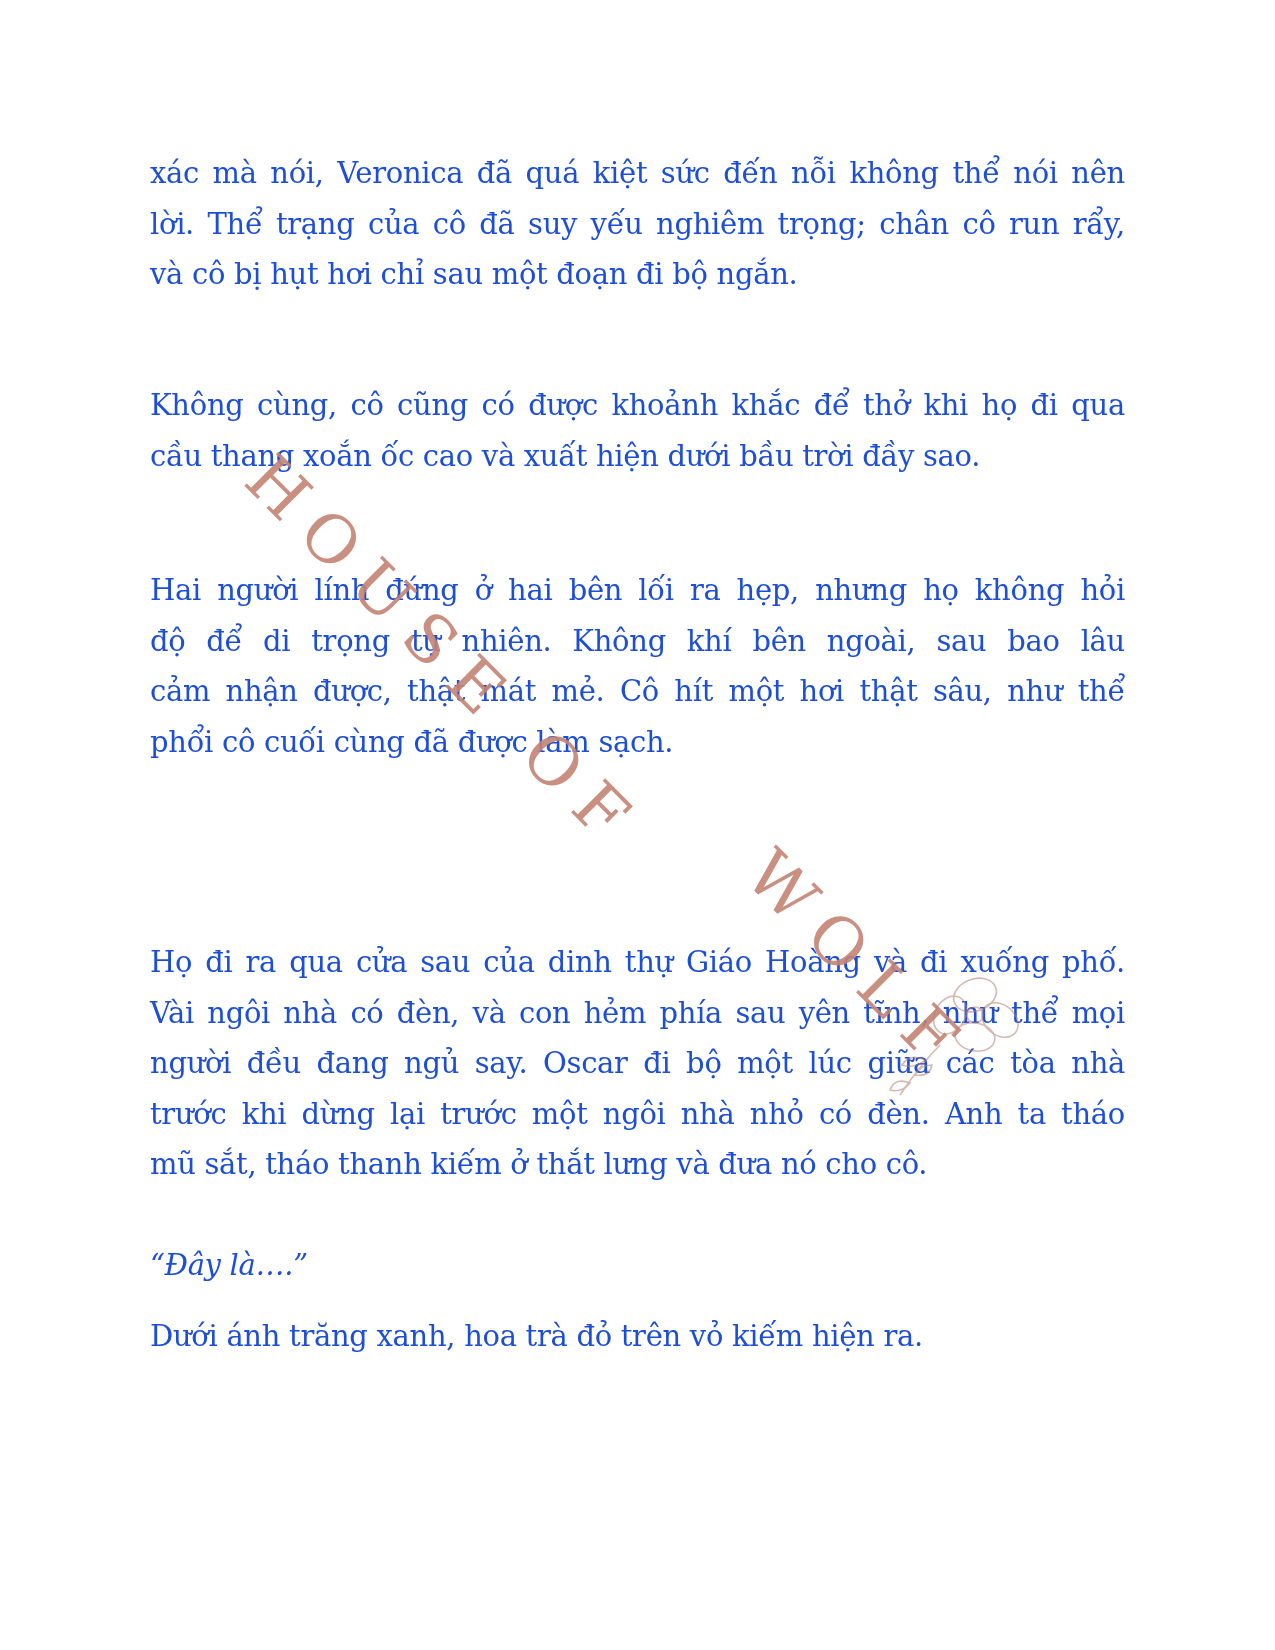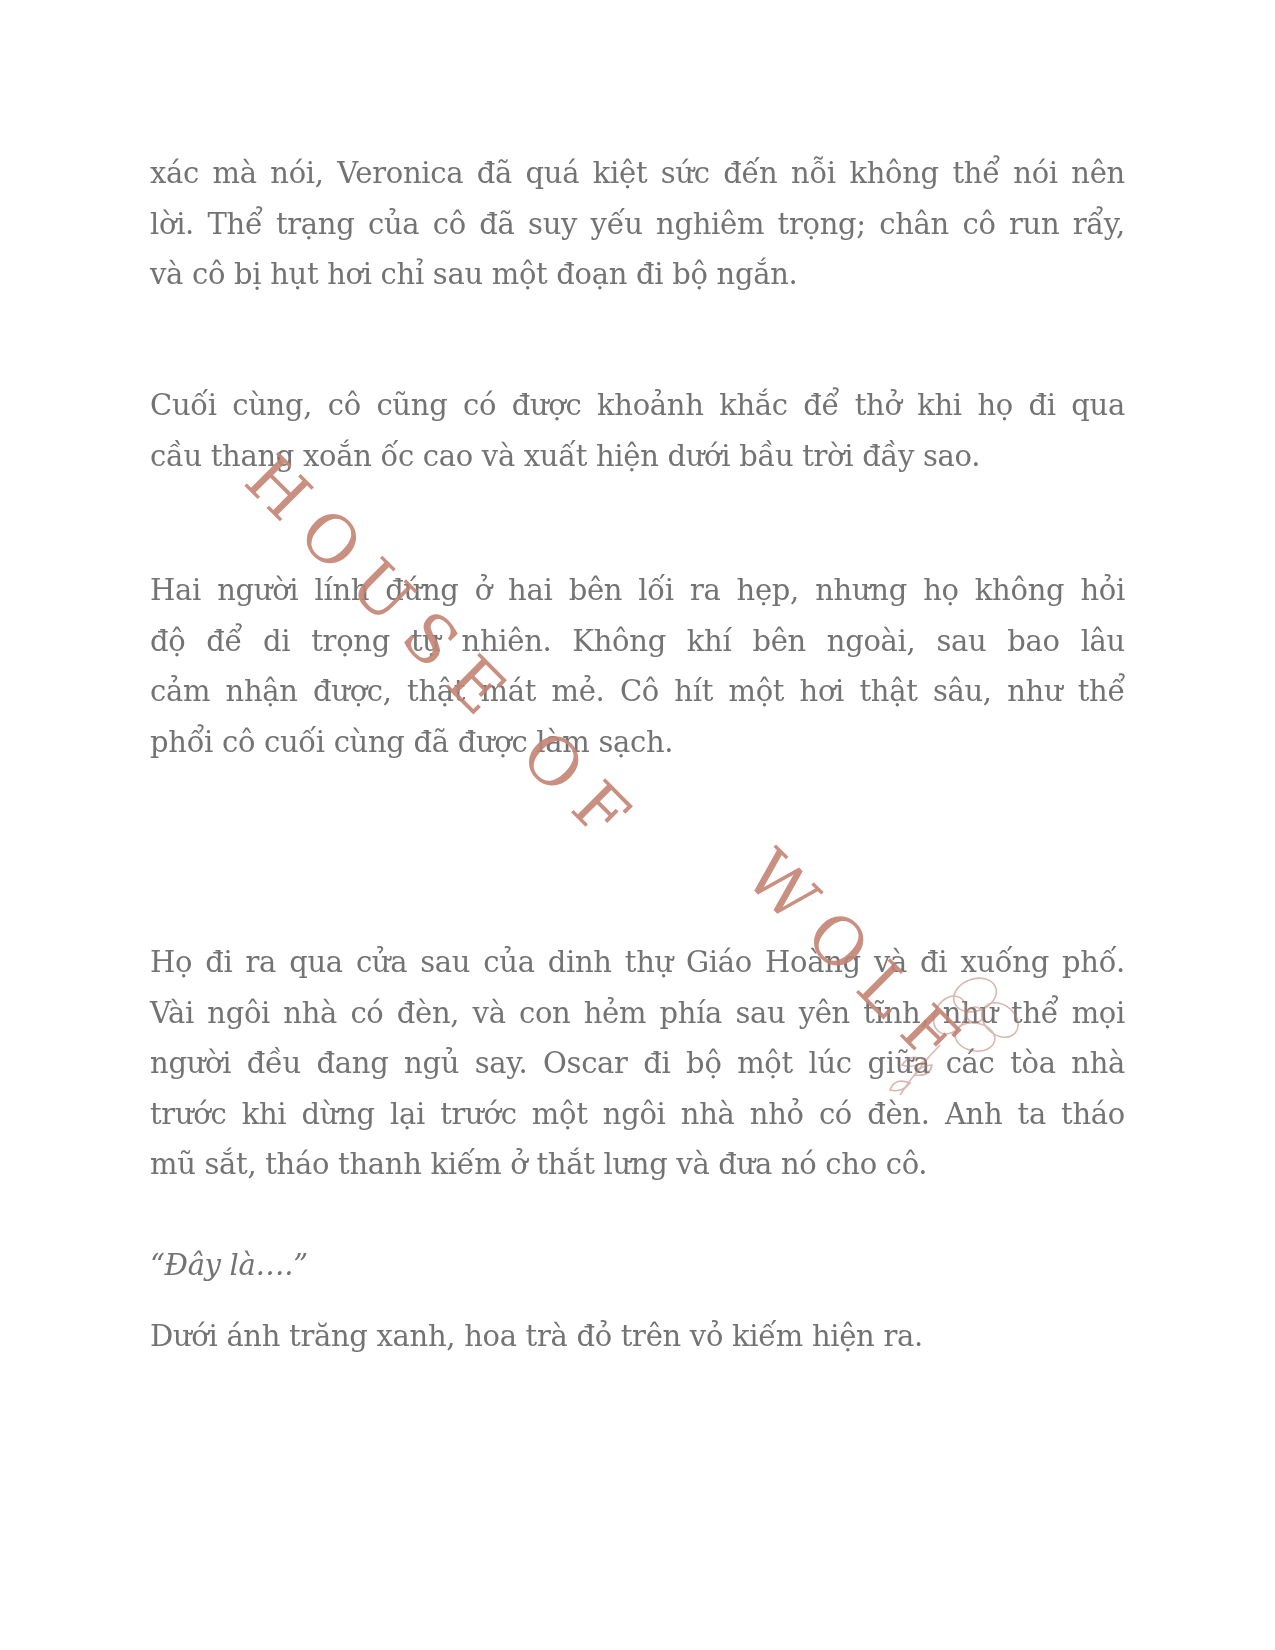--- a/index.html
+++ b/index.html
@@ -19,21 +19,21 @@
       width: 1275px;
       height: 1650px;
       background: #ffffff;
     }
     .text {
       position: absolute;
       left: 150px;
       width: 975px;
       font-family: "DejaVu Serif", serif;
       font-size: 29px;
-      color: #737373;
+      color: #1d4ed8;
       line-height: 50.5px;
       white-space: nowrap;
       letter-spacing: -0.3px;
     }
     .line {
       display: block;
       height: 50.5px;
     }
     .justify {
       text-align: justify;
@@ -65,21 +65,21 @@
 
 <div class="page">
 
   <div class="text" style="top:148px;">
     <span class="line justify">xác mà nói, Veronica đã quá kiệt sức đến nỗi không thể nói nên</span>
     <span class="line justify">lời. Thể trạng của cô đã suy yếu nghiêm trọng; chân cô run rẩy,</span>
     <span class="line">và cô bị hụt hơi chỉ sau một đoạn đi bộ ngắn.</span>
   </div>
 
   <div class="text" style="top:380px;">
-    <span class="line justify">Cuối cùng, cô cũng có được khoảnh khắc để thở khi họ đi qua</span>
+    <span class="line justify">Không cùng, cô cũng có được khoảnh khắc để thở khi họ đi qua</span>
     <span class="line">cầu thang xoắn ốc cao và xuất hiện dưới bầu trời đầy sao.</span>
   </div>
 
   <div class="text" style="top:565px;">
     <span class="line justify">Hai người lính đứng ở hai bên lối ra hẹp, nhưng họ không hỏi</span>
     <span class="line justify">độ để di trọng tự nhiên. Không khí bên ngoài, sau bao lâu</span>
     <span class="line justify">cảm nhận được, thật mát mẻ. Cô hít một hơi thật sâu, như thể</span>
     <span class="line">phổi cô cuối cùng đã được làm sạch.</span>
   </div>
 

